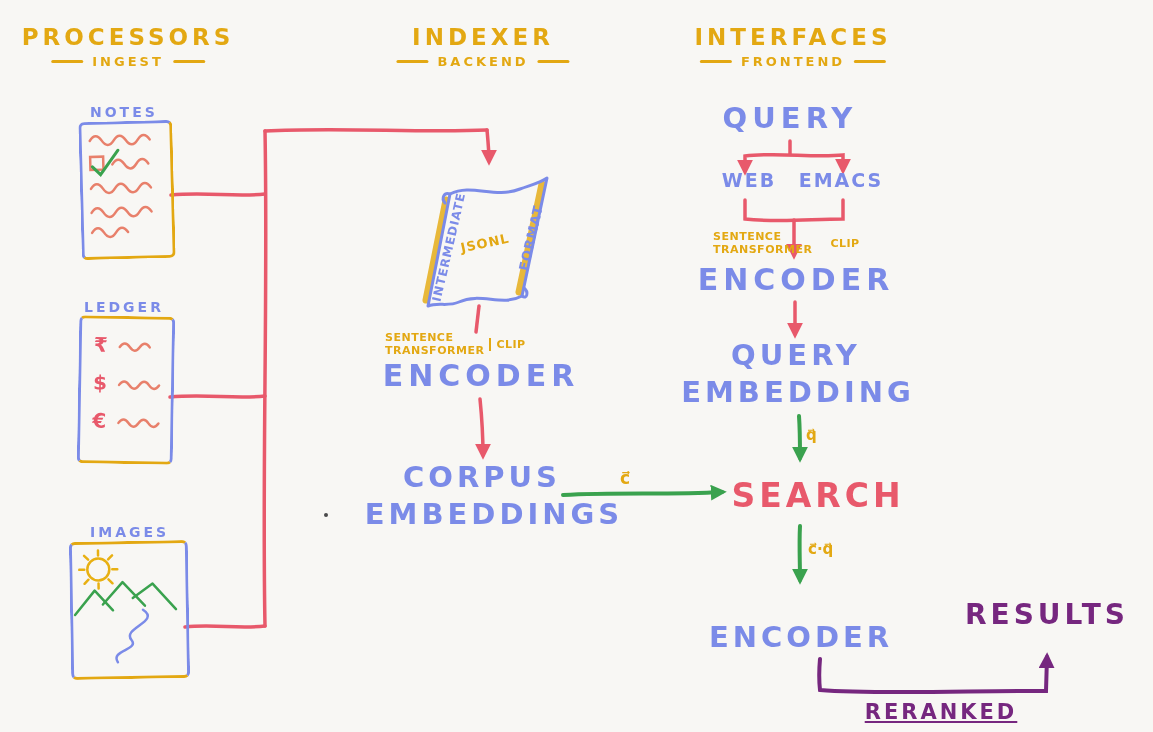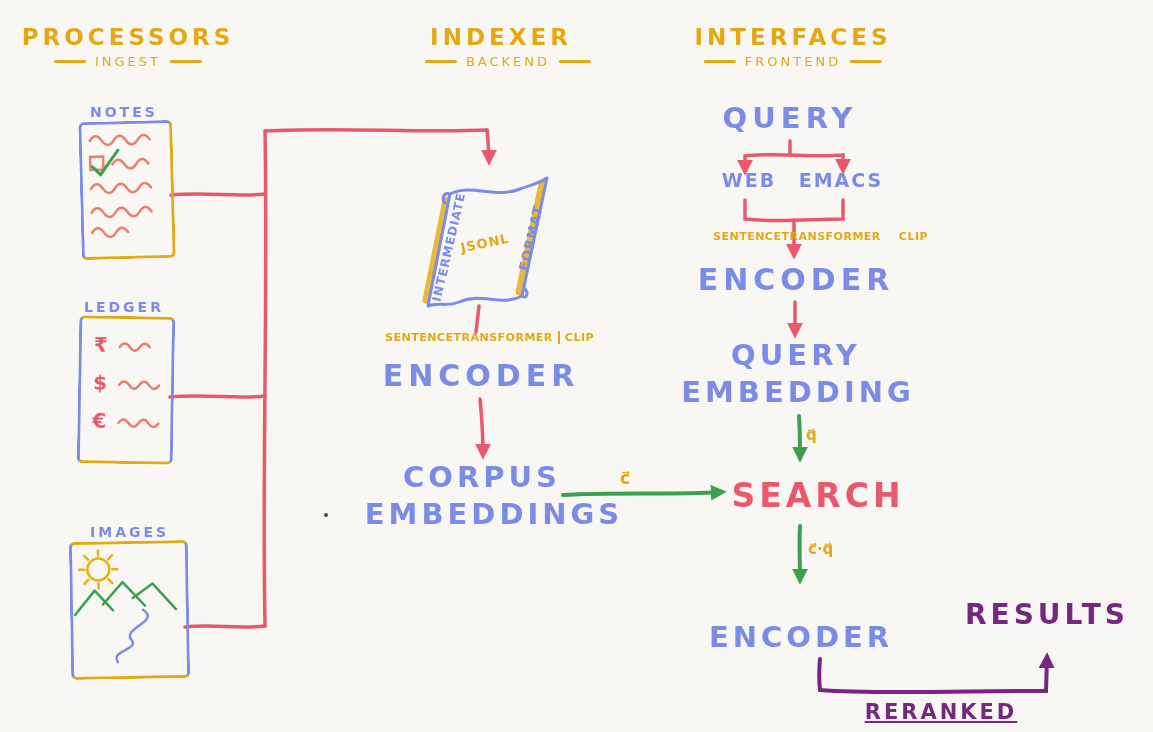--- a/index.html
+++ b/index.html
@@ -11,38 +11,38 @@
   .ctr{transform:translateX(-50%);}
   svg.overlay{position:absolute;left:0;top:0;z-index:1;}
   .layer{position:absolute;left:0;top:0;width:100%;height:100%;z-index:2;padding-left:19px;}
 
   
   .gold{color:#e3a812;}
   .blue{color:#7b8be8;}
   .b{font-weight:bold;}
 
   .col-title{font-size:23px;font-weight:bold;color:#e3a812;letter-spacing:4px;}
-  .col-sub{display:flex;align-items:center;gap:9px;color:#e3a812;font-weight:normal;
+  .col-sub{display:flex;align-items:center;gap:9px;color:#e3a812;font-weight:bold;
            font-size:13px;letter-spacing:3px;}
   .dash{width:32px;height:3px;background:#e3a812;border-radius:2px;display:inline-block;}
 
   .src-label{font-size:14px;font-weight:bold;color:#7b8be8;letter-spacing:3px;}
   .card{position:absolute;border:3px solid #7b8be8;border-radius:6px;background:transparent;}
   .card svg{display:block;}
 
   .node-lg{font-size:29px;font-weight:bold;color:#7b8be8;letter-spacing:4px;}
   .node-md{font-size:19px;font-weight:bold;color:#7b8be8;letter-spacing:2px;}
   .search-txt{font-size:33px;font-weight:bold;color:#e8596b;letter-spacing:4px;}
   .purple-lg{font-size:28px;font-weight:bold;color:#76277f;letter-spacing:4px;}
   .purple-md{font-size:21px;font-weight:bold;color:#76277f;letter-spacing:3px;text-decoration:underline;}
   .vec-label{font-size:16px;font-weight:bold;color:#e3a812;}
 
   .st-block{display:flex;align-items:center;color:#e3a812;font-weight:bold;
             font-size:11px;letter-spacing:0.5px;}
-  .st-stack{display:flex;flex-direction:row;line-height:1.2;}
+  .st-stack{display:flex;flex-direction:column;line-height:1.2;}
   .vbar{width:2px;height:13px;background:#e3a812;margin:0 5px;display:inline-block;}
 
   .scroll-text{font-weight:bold;font-size:12.5px;letter-spacing:1px;}
   .ink-dot{width:4px;height:4px;border-radius:50%;background:#4a4a4a;}
 </style>
 </head>
 <body>
 
 <div class="canvas">
 
@@ -96,22 +96,22 @@
 
   <div class="layer">
 
     <div class="abs ctr col-title" style="left:128px;top:24px">PROCESSORS</div>
     <div class="abs ctr col-sub" style="left:128px;top:54px">
       <span class="dash"></span>
       <span>INGEST</span>
       <span class="dash"></span>
     </div>
 
-    <div class="abs ctr col-title" style="left:501px;top:24px">INDEXER</div>
-    <div class="abs ctr col-sub" style="left:508px;top:54px">
+    <div class="abs ctr col-title" style="left:483px;top:24px">INDEXER</div>
+    <div class="abs ctr col-sub" style="left:483px;top:54px">
       <span class="dash"></span>
       <span>BACKEND</span>
       <span class="dash"></span>
     </div>
 
     <div class="abs ctr col-title" style="left:793px;top:24px">INTERFACES</div>
     <div class="abs ctr col-sub" style="left:793px;top:54px">
       <span class="dash"></span>
       <span>FRONTEND</span>
       <span class="dash"></span>

